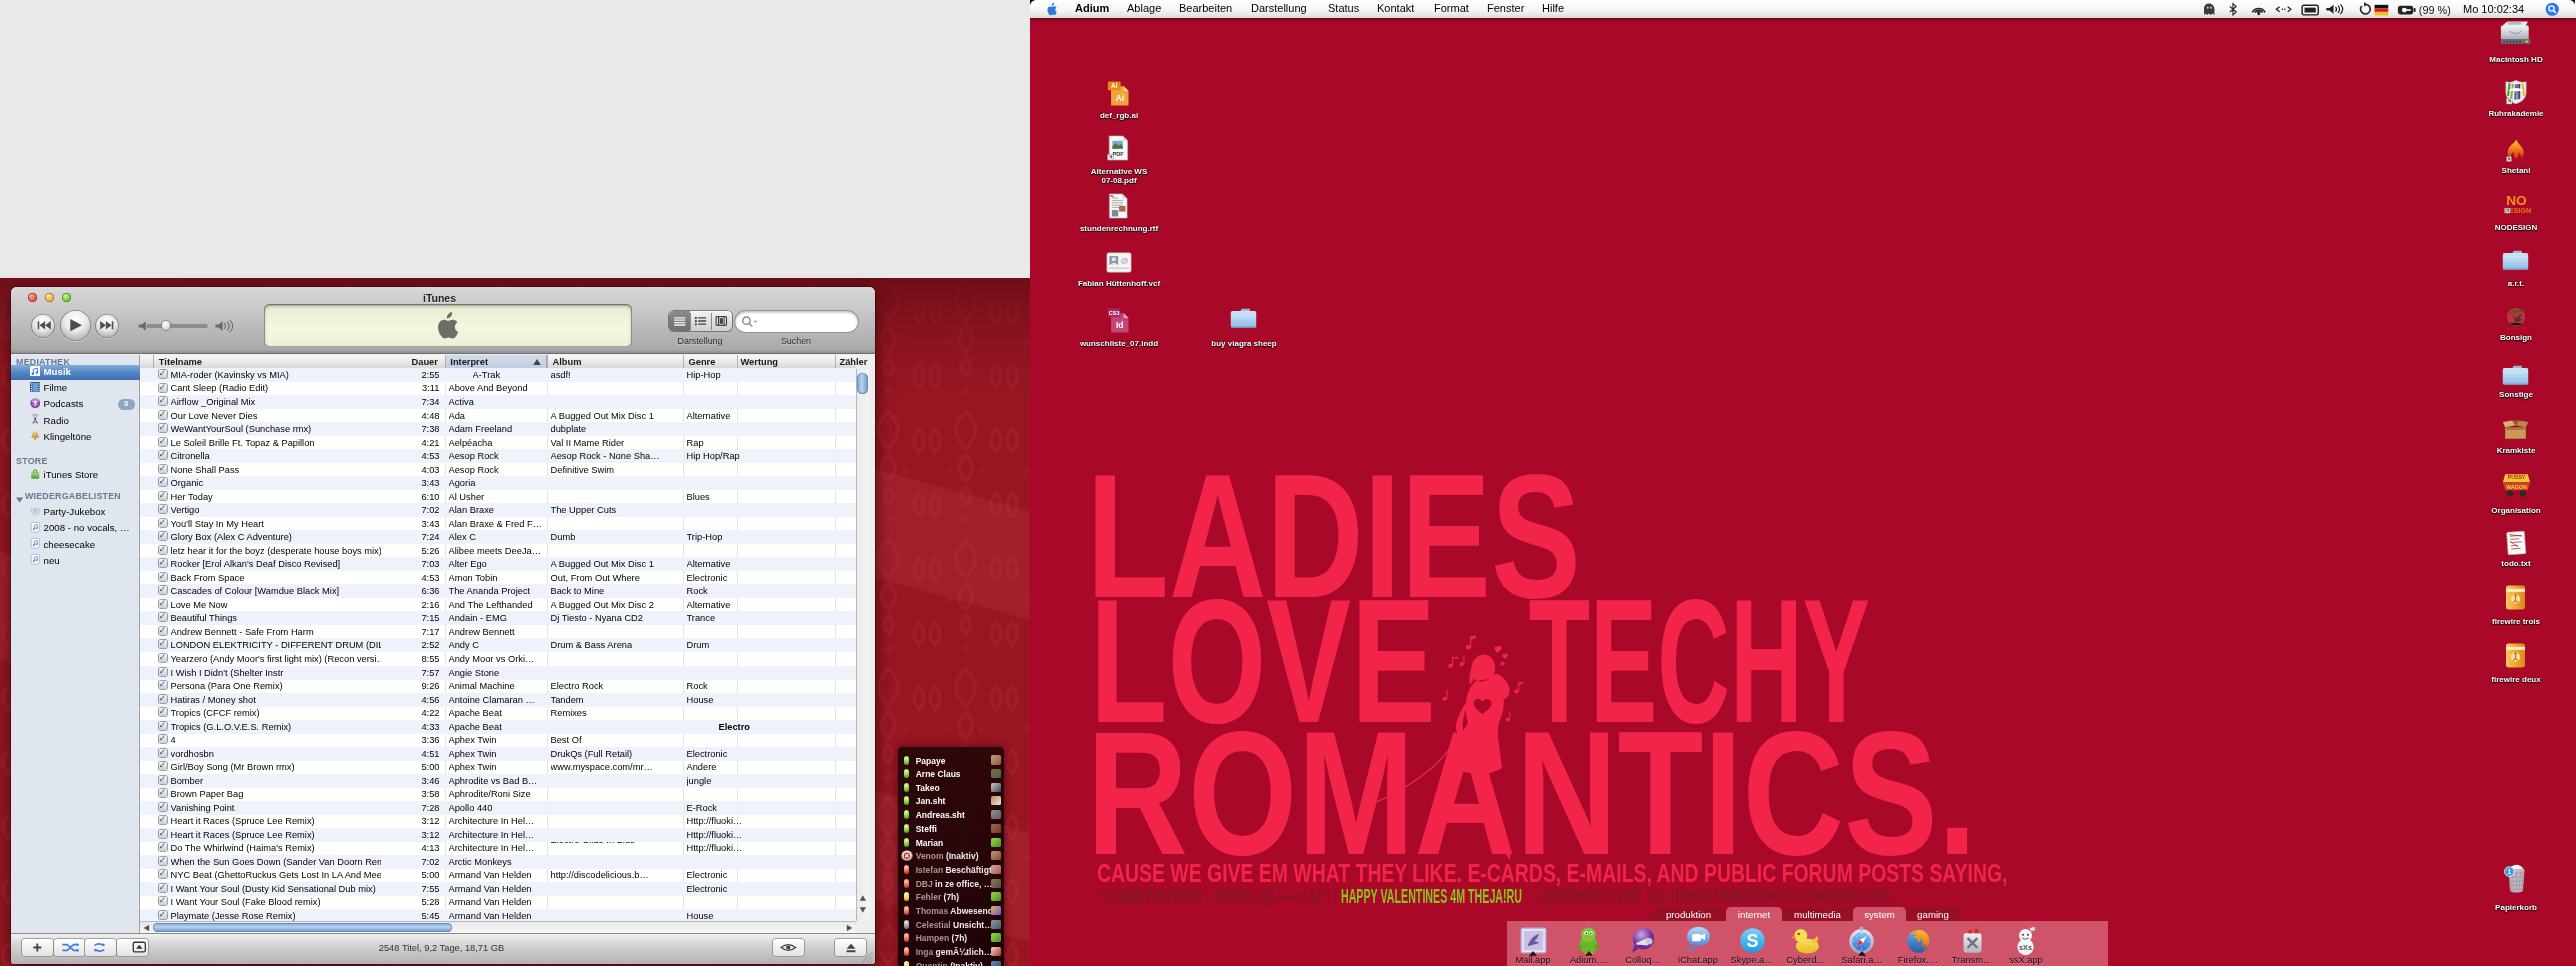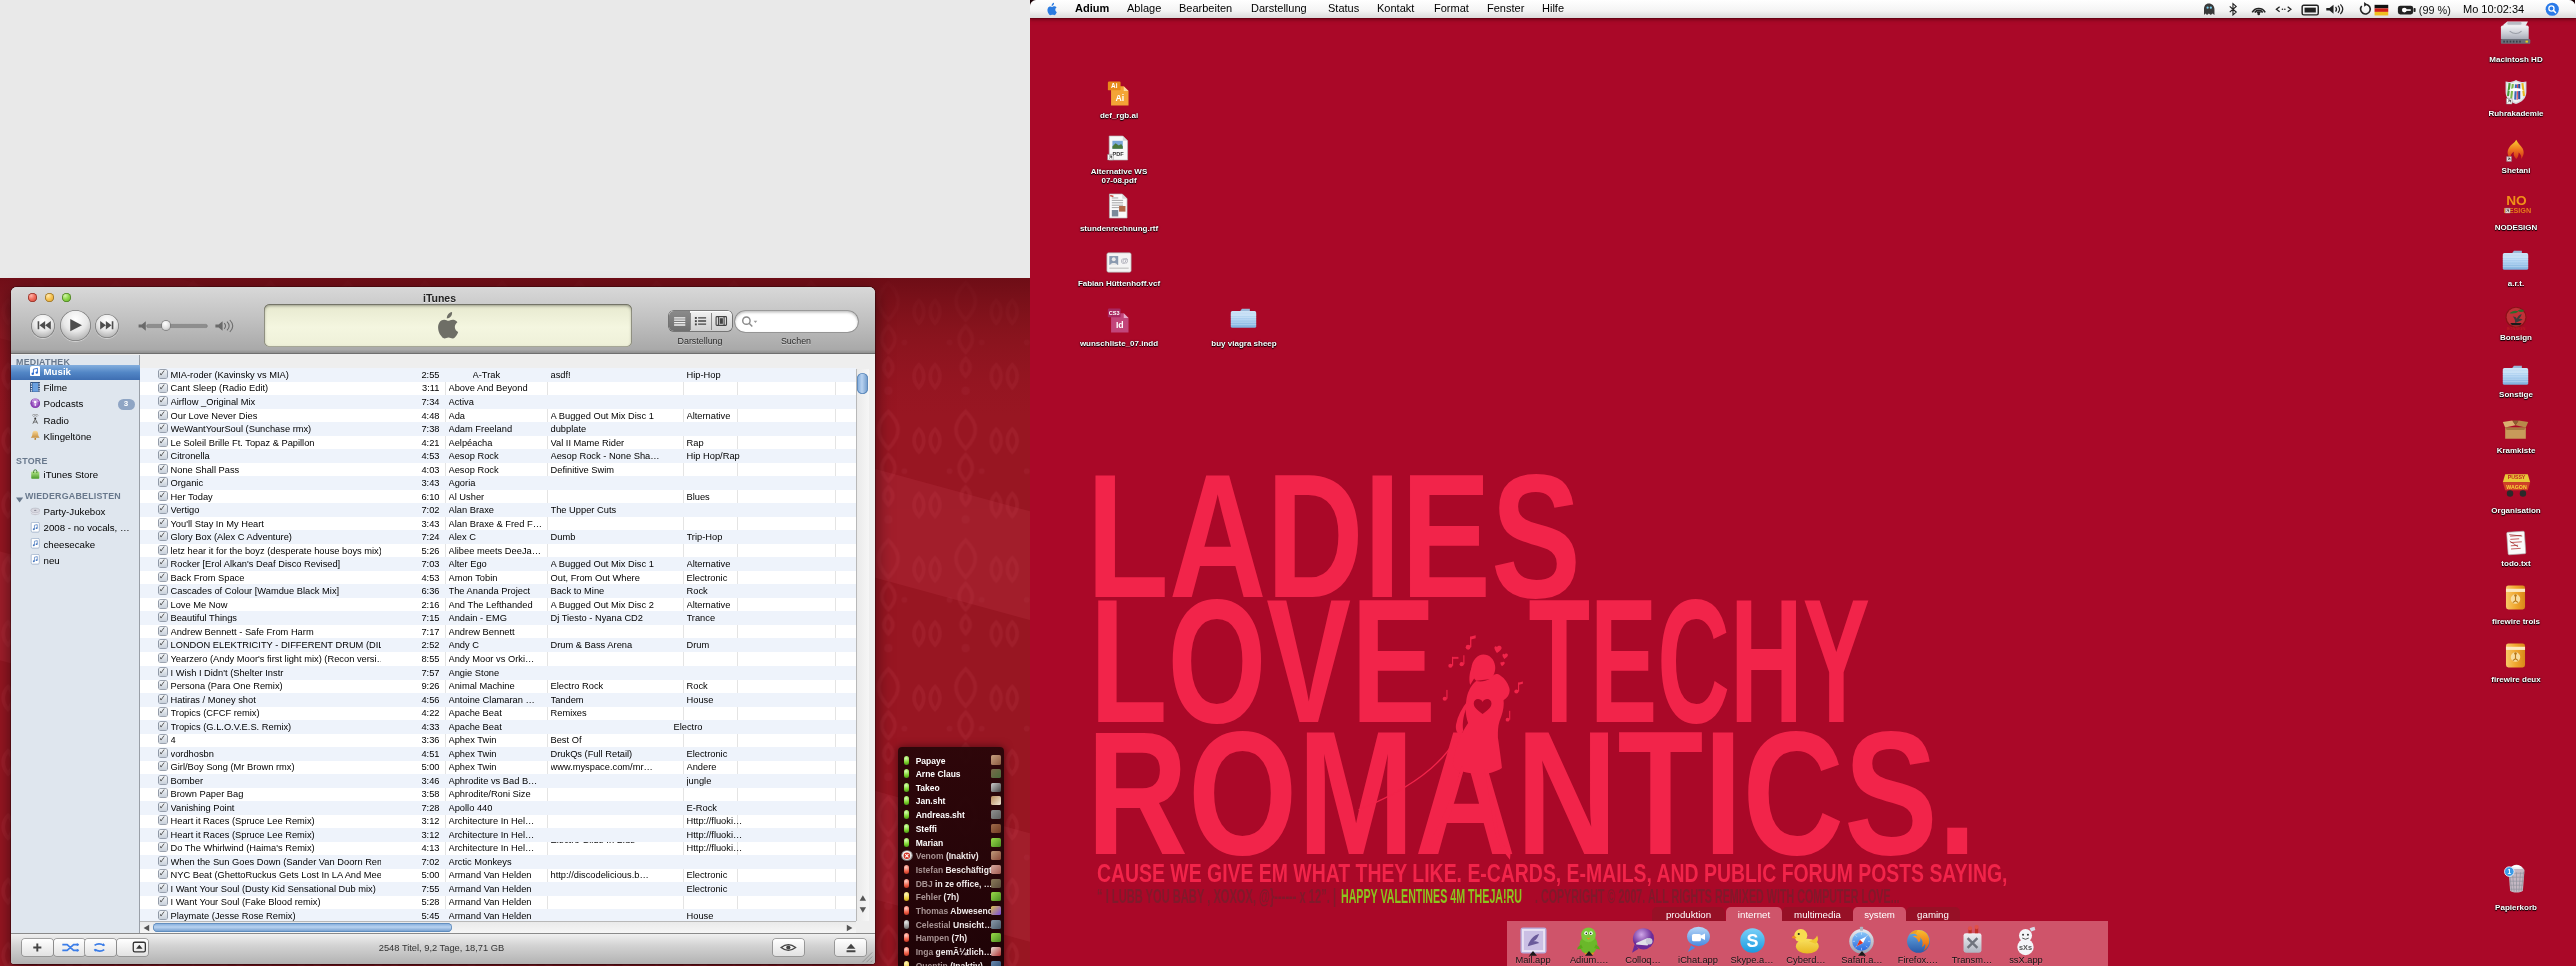--- a/index.html
+++ b/index.html
@@ -260,20 +260,41 @@
             <path d="M5.5 9 V4 l3.5-.8 v4.2" stroke="#4a7ac0" stroke-width="0.9" fill="none"></path>
             <circle cx="4.7" cy="9" r="1.2" fill="#4a7ac0"></circle>
             <circle cx="8.2" cy="7.6" r="1.2" fill="#4a7ac0"></circle>
           </svg></div>
         <div class="sitem" style="top:200px;left:33px;">neu</div>
 <div class="abs" style="left:107px;top:44px;width:17px;height:10.5px;border-radius:5.6px;background:#8fa5c4;color:#fff;font-size:8px;font-weight:bold;text-align:center;line-height:10.5px;">3</div>
 <svg class="abs" style="left:5.6px;top:141px" width="7.2" height="7.2" viewBox="0 0 9 9">
           <path d="M0 2 h9 l-4.5 6z" fill="#68788c"></path>
         </svg>
 </div>
+<div id="thead">
+<div class="hc" style="left:19.3px;">Titelname</div>
+<div class="hc" style="left:272px;">Dauer</div>
+
+<div id="interphead">
+          <div class="hc" style="left:4.8px;">Interpret</div>
+          <svg class="abs" style="left:87px;top:4px" width="8" height="6.4" viewBox="0 0 10 8">
+            <path d="M5 0 L10 8 H0z" fill="#444"></path>
+          </svg>
+        </div>
+<div class="hc" style="left:413px;">Album</div>
+<div class="hc" style="left:549px;">Genre</div>
+<div class="hc" style="left:601px;">Wertung</div>
+<div class="hc" style="left:700px;">Zähler</div>
+<div class="hsep" style="left:13.7px;"></div>
+<div class="hsep" style="left:305px;"></div>
+<div class="hsep" style="left:407px;"></div>
+<div class="hsep" style="left:543px;"></div>
+<div class="hsep" style="left:597px;"></div>
+<div class="hsep" style="left:695px;"></div>
+</div>
 <div id="rowswrap">
 <div class="rsep" style="left:305px;"></div>
 <div class="rsep" style="left:407px;"></div>
 <div class="rsep" style="left:543px;"></div>
 <div class="rsep" style="left:597px;"></div>
 <div class="rsep" style="left:695px;"></div>
 <div class="r odd" style="top:0px;">
 <div class="cb"></div>
 <div class="cell" style="left:31px;width:210px;">MIA-roder (Kavinsky vs MIA)</div>
 <div class="cell" style="left:242px;width:58px;text-align:right;">2:55</div>
@@ -458,21 +479,21 @@
 <div class="cell" style="left:31px;width:210px;">Tropics (CFCF remix)</div>
 <div class="cell" style="left:242px;width:58px;text-align:right;">4:22</div>
 <div class="cell" style="left:309px;width:97px;">Apache Beat</div>
 <div class="cell" style="left:411px;width:130px;">Remixes</div>
 </div>
 <div class="r odd" style="top:352px;">
 <div class="cb"></div>
 <div class="cell" style="left:31px;width:210px;">Tropics (G.L.O.V.E.S. Remix)</div>
 <div class="cell" style="left:242px;width:58px;text-align:right;">4:33</div>
 <div class="cell" style="left:309px;width:97px;">Apache Beat</div>
-<div class="cell" style="left:534px;width:84px;">Electro</div>
+<div class="cell" style="left:579px;width:84px;font-weight:bold;">Electro</div>
 </div>
 <div class="r" style="top:365px;">
 <div class="cb"></div>
 <div class="cell" style="left:31px;width:210px;">4</div>
 <div class="cell" style="left:242px;width:58px;text-align:right;">3:36</div>
 <div class="cell" style="left:309px;width:97px;">Aphex Twin</div>
 <div class="cell" style="left:411px;width:130px;">Best Of</div>
 </div>
 <div class="r odd" style="top:379px;">
 <div class="cb"></div>

